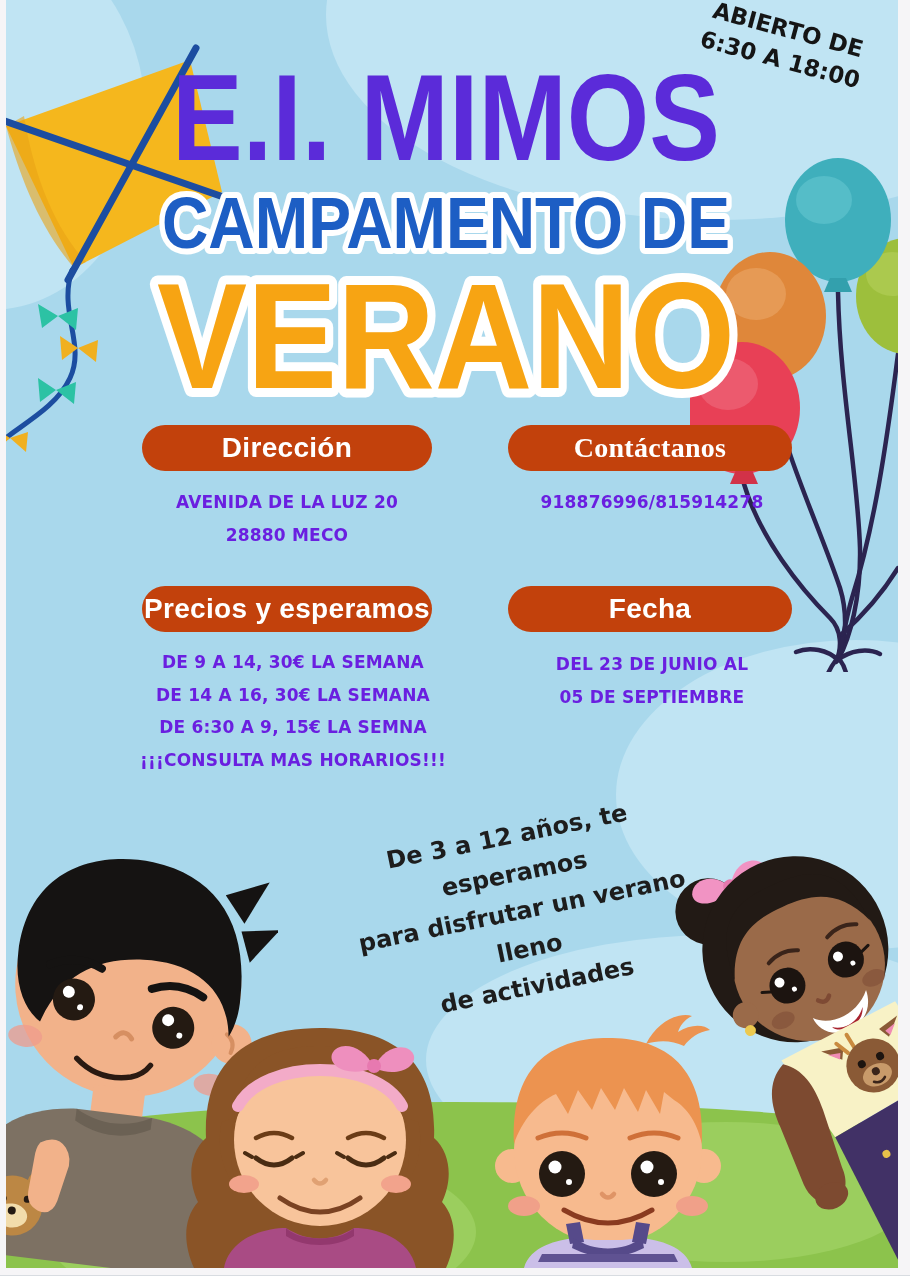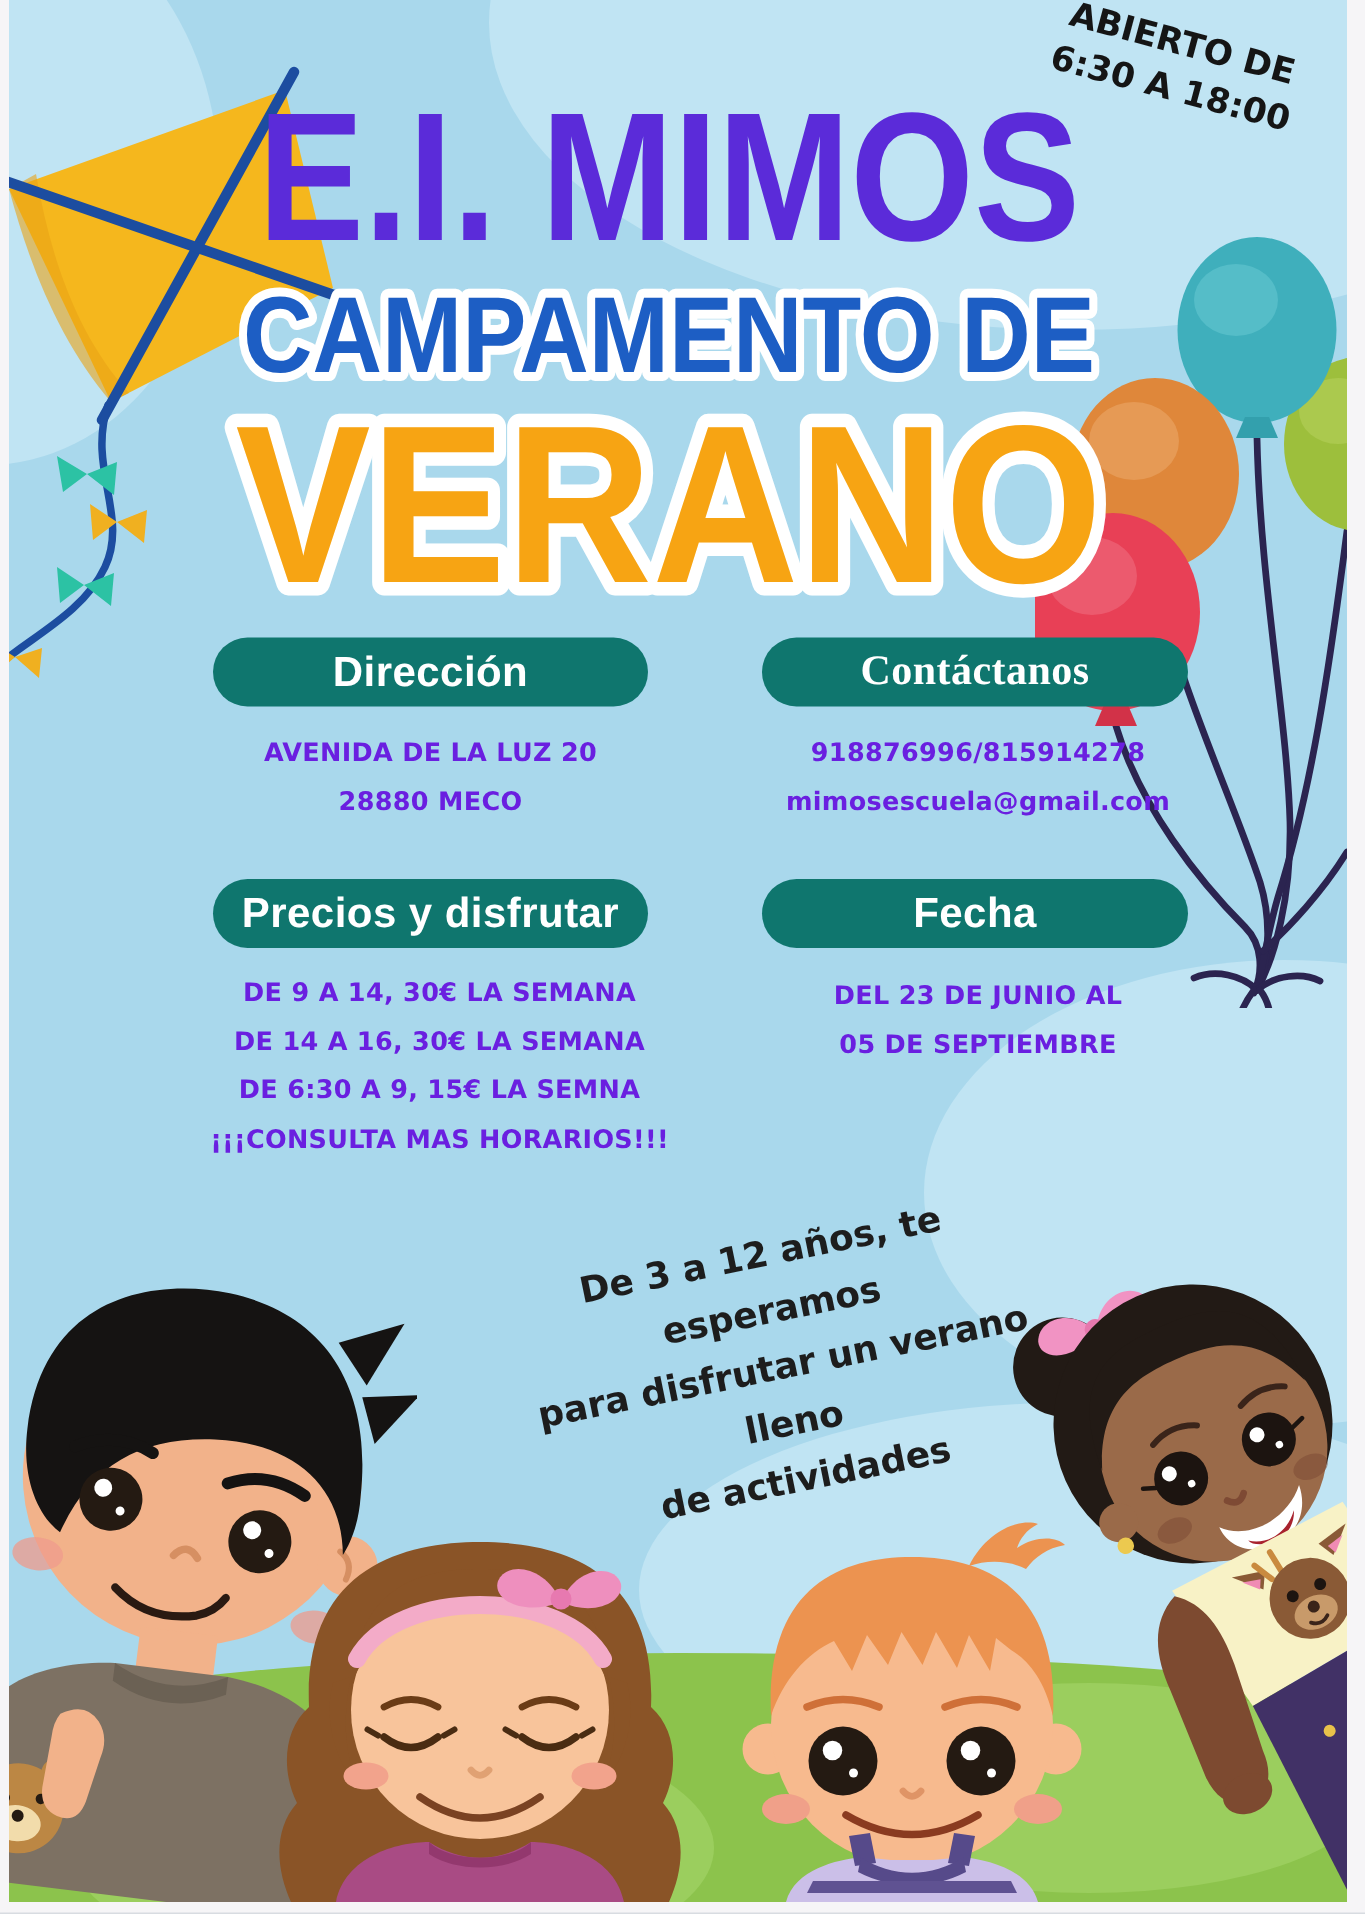--- a/index.html
+++ b/index.html
@@ -11,21 +11,21 @@
   #cloud-left{left:-170px;top:-70px;width:310px;height:380px;}
   #cloud-right{left:610px;top:640px;width:480px;height:310px;}
   #cloud-bottom{left:420px;top:935px;width:580px;height:250px;}
   .abs{position:absolute;}
   
   #badge{left:666px;top:14px;width:224px;transform:rotate(15deg);text-align:center;
          font-family:"DejaVu Sans",sans-serif;font-weight:bold;font-size:23px;line-height:31px;color:#151515;}
   
   .headsvg{position:absolute;overflow:visible;}
   
-  .pill{position:absolute;height:46px;background:#0f766e;border-radius:23px;color:#fff;
+  .pill{position:absolute;height:46px;background:#c2410c;border-radius:23px;color:#fff;
         text-align:center;font-size:28px;line-height:46px;font-weight:bold;letter-spacing:.3px;}
   
   .info{position:absolute;text-align:center;color:#6A1FE0;font-family:"DejaVu Sans",sans-serif;
         font-weight:bold;font-size:17px;line-height:33px;letter-spacing:.2px;}
   .info div{white-space:nowrap;}
   
   #tagline{left:316px;top:816px;width:400px;transform:rotate(-11.5deg);text-align:center;
            font-family:"DejaVu Sans",sans-serif;font-weight:bold;font-size:24px;line-height:38px;color:#1d1d1d;}
   
   #grass{position:absolute;left:-30px;right:-30px;top:1102px;height:180px;background:#8CC34C;
@@ -89,30 +89,29 @@
   </svg>
   <svg class="headsvg" style="left:140px;top:180px;" width="600" height="95" viewBox="0 0 600 95">
     <text x="300" y="68" text-anchor="middle" textLength="568" lengthAdjust="spacingAndGlyphs" font-family="Liberation Sans, sans-serif" font-weight="bold" font-size="72" fill="#1D5EC4" stroke="#FFFFFF" stroke-width="12" paint-order="stroke" stroke-linejoin="round">CAMPAMENTO DE</text>
   </svg>
   <svg class="headsvg" style="left:110px;top:248px;" width="660" height="170" viewBox="0 0 660 170">
     <text x="330" y="140" text-anchor="middle" textLength="578" lengthAdjust="spacingAndGlyphs" font-family="Liberation Sans, sans-serif" font-weight="bold" font-size="150" fill="#F7A413" stroke="#FFFFFF" stroke-width="18" paint-order="stroke" stroke-linejoin="round">VERANO</text>
   </svg>
 
   <div class="pill" style="left:136px;top:425px;width:290px;">Dirección</div>
   <div class="pill" style="left:502px;top:425px;width:284px;font-family:Liberation Serif, serif;">Contáctanos</div>
-  <div class="pill" style="left:136px;top:586px;width:290px;">Precios y disfrutar</div>
+  <div class="pill" style="left:136px;top:586px;width:290px;">Precios y esperamos</div>
   <div class="pill" style="left:502px;top:586px;width:284px;">Fecha</div>
 
   <div class="info" style="left:111px;top:486px;width:340px;">
     <div>AVENIDA DE LA LUZ 20</div>
     <div>28880 MECO</div>
   </div>
   <div class="info" style="left:481px;top:486px;width:330px;">
     <div>918876996/815914278</div>
-    <div>mimosescuela@gmail.com</div>
   </div>
   <div class="info" style="left:91px;top:646px;width:392px;line-height:32.5px;">
     <div>DE 9 A 14, 30€ LA SEMANA</div>
     <div>DE 14 A 16, 30€ LA SEMANA</div>
     <div>DE 6:30 A 9, 15€ LA SEMNA</div>
     <div>¡¡¡CONSULTA MAS HORARIOS!!!</div>
   </div>
   <div class="info" style="left:486px;top:648px;width:320px;">
     <div>DEL 23 DE JUNIO AL</div>
     <div>05 DE SEPTIEMBRE</div>

